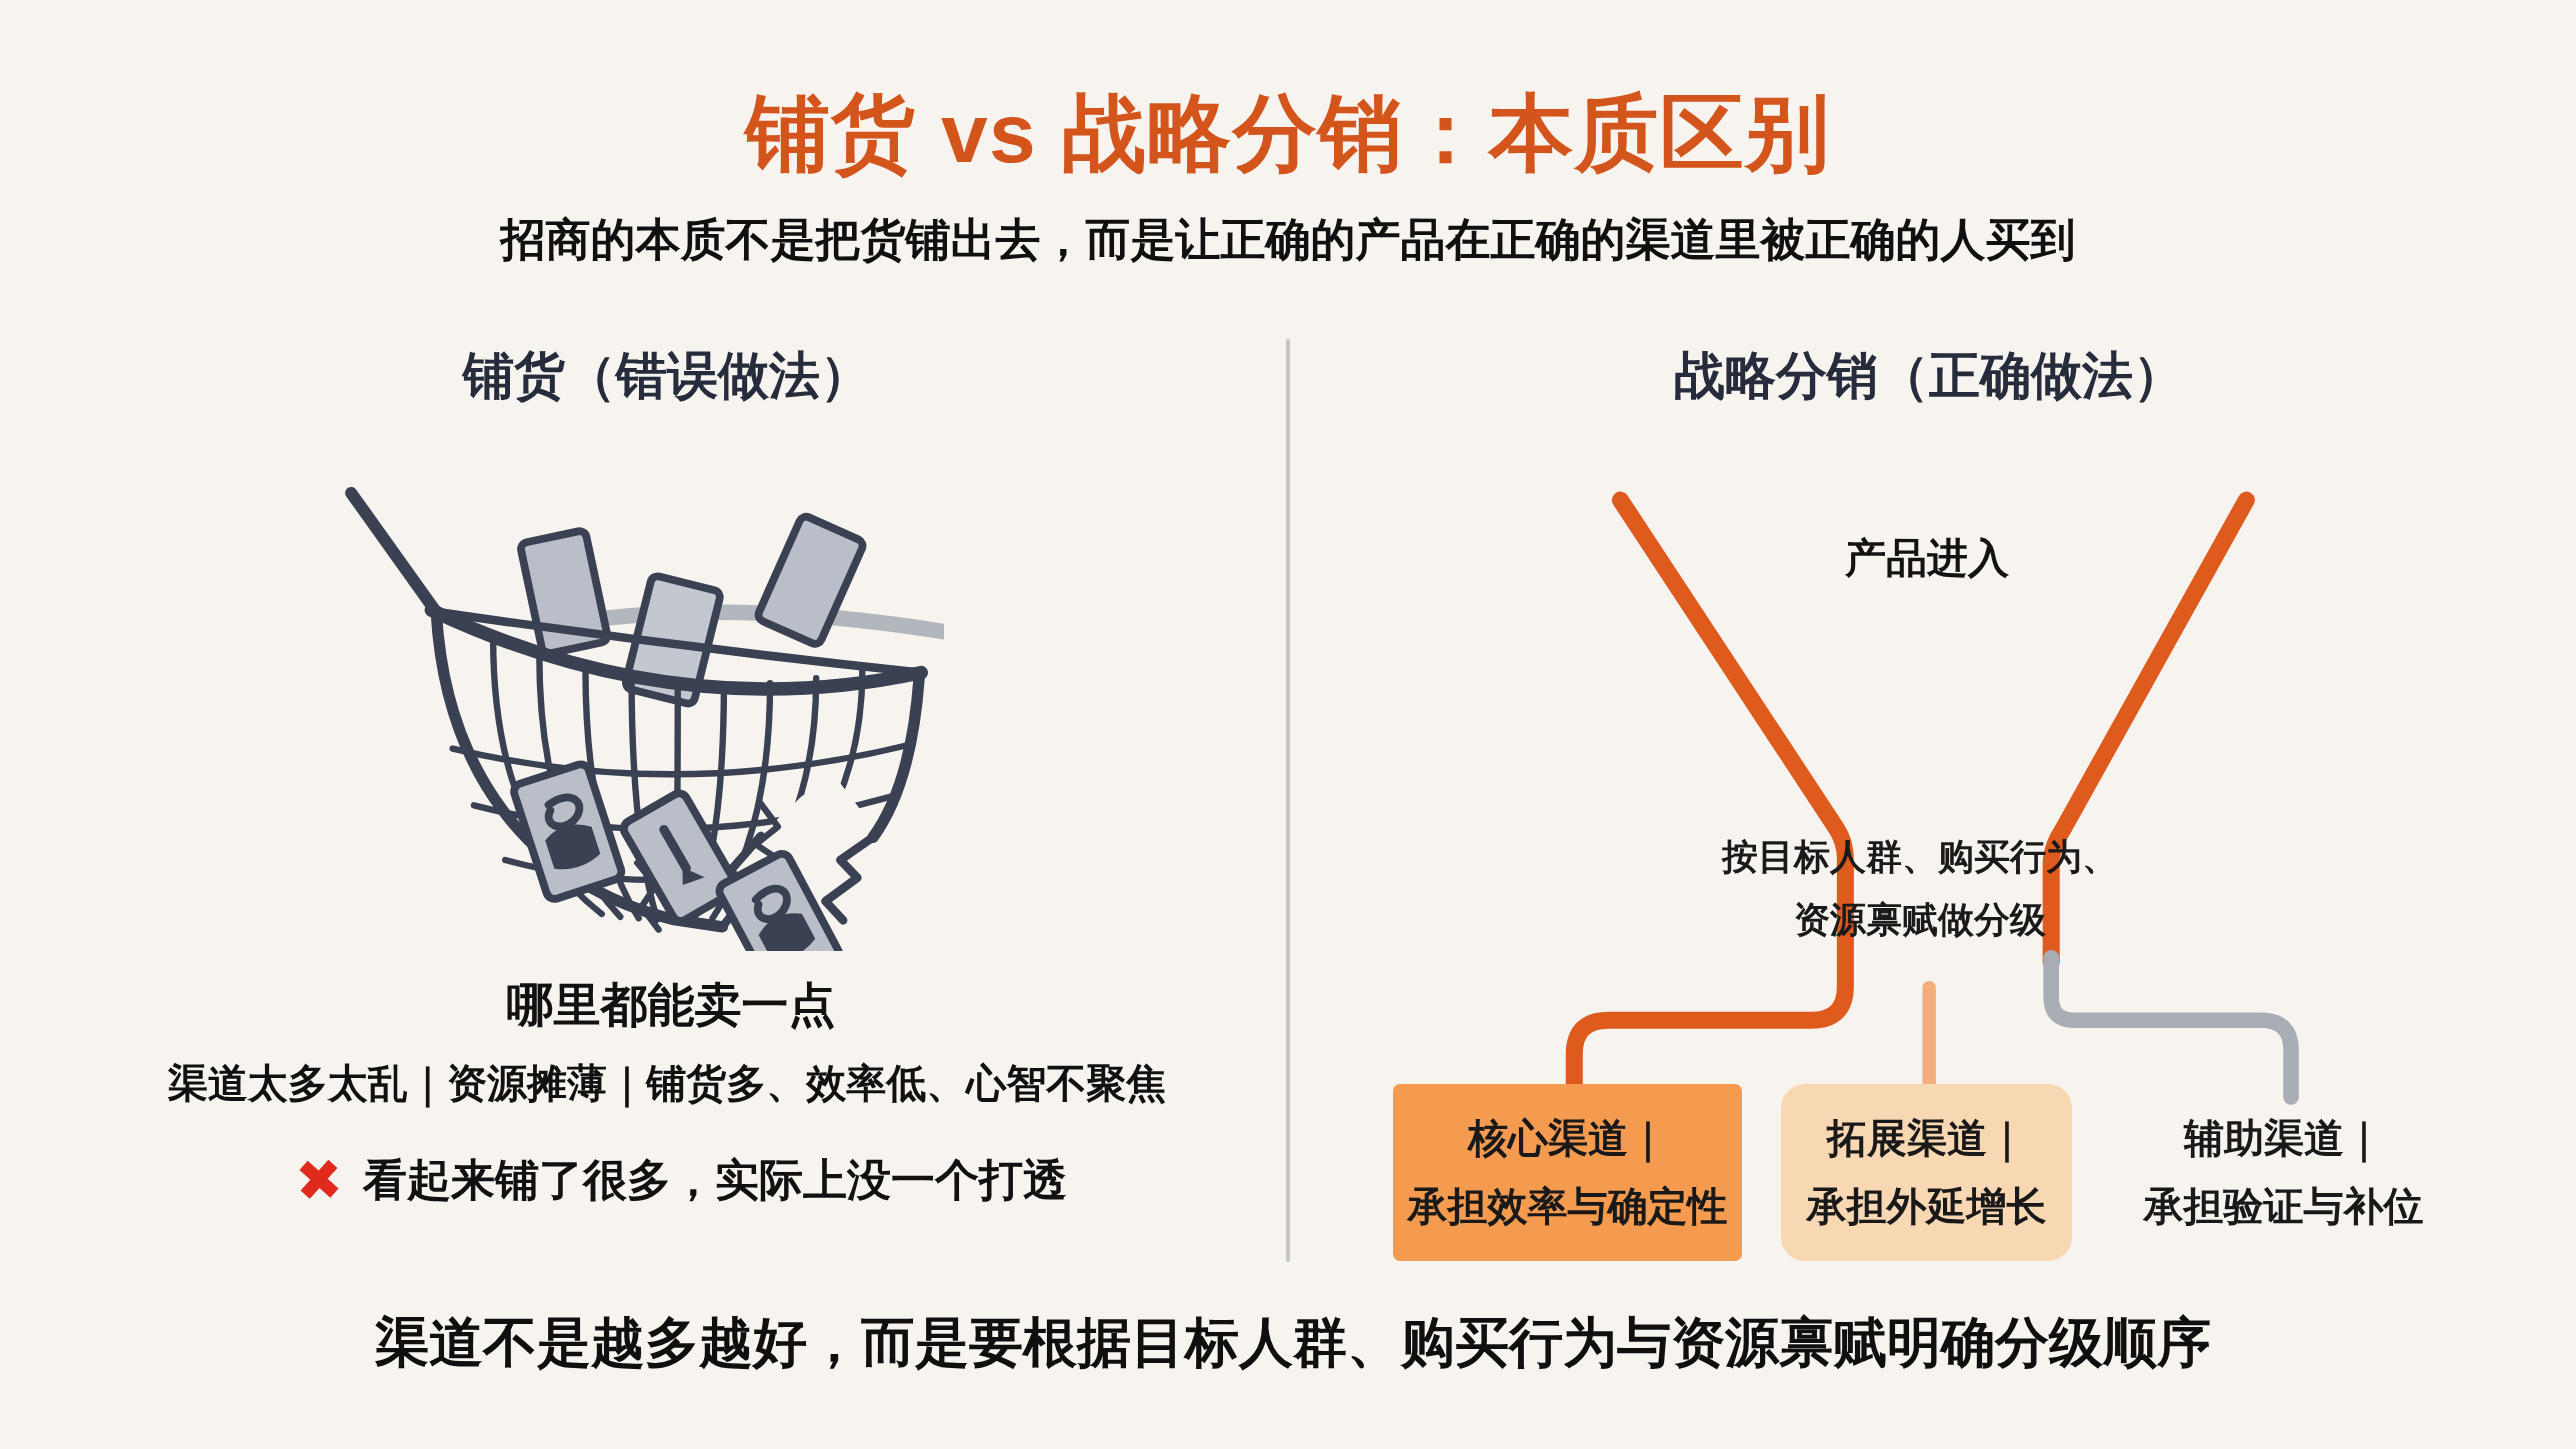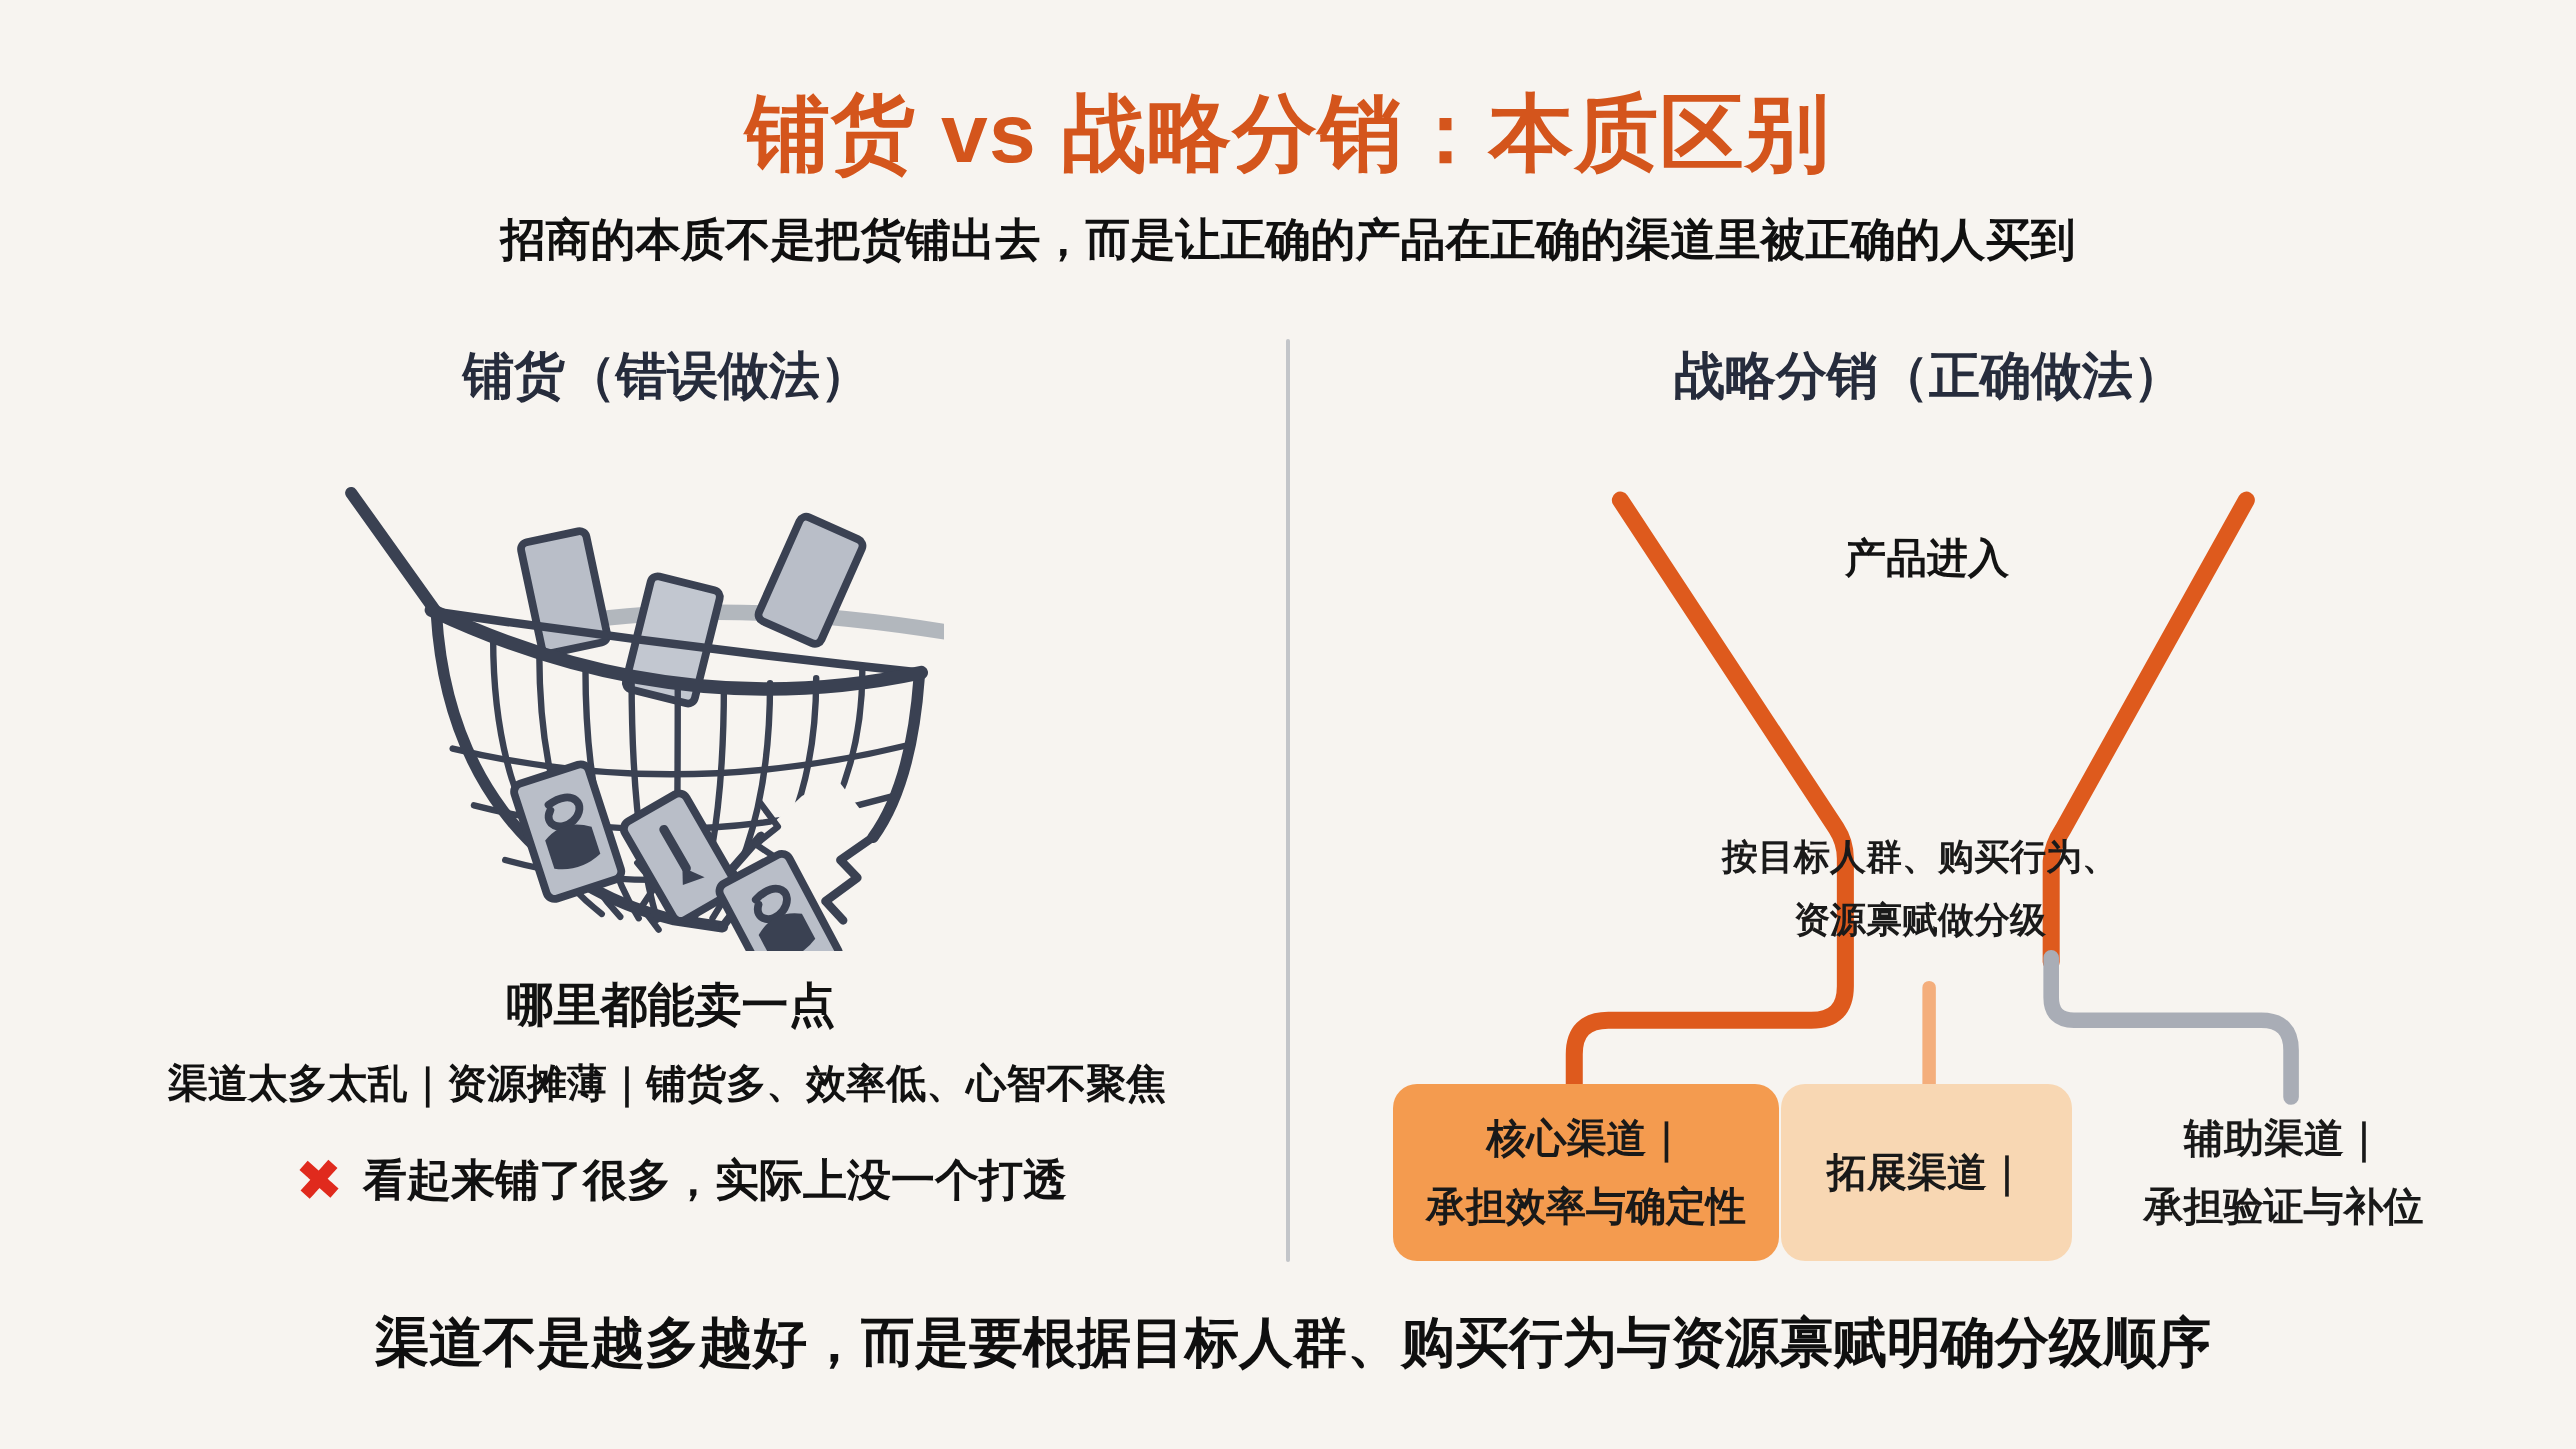--- a/index.html
+++ b/index.html
@@ -69,21 +69,21 @@
   }
 
   .channel-box {
     position: absolute; top: 1084px; height: 177px;
     border-radius: 24px;
     display: flex; flex-direction: column;
     justify-content: center; align-items: center;
     font-size: 40px; font-weight: 700; color: #191919;
     line-height: 1.68; text-align: center;
   }
-  .channel-core      { left: 1393px; width: 386px; background: #f49b4f; }
+  .channel-core      { left: 1393px; width: 349px; background: #f49b4f; border-radius: 7px; }
   .channel-expansion { left: 1781px; width: 291px; background: #f8d7b3; }
   .channel-auxiliary { left: 2092px; width: 383px; background: transparent; }
 
   .footer {
     left: 1293px; top: 1307px;
     font-size: 54px; font-weight: 800; color: #0f0f0f;
   }
 </style>
 </head>
 <body>
@@ -188,20 +188,21 @@
     <div>按目标人群、购买行为、</div>
     <div>资源禀赋做分级</div>
   </div>
 
   <div class="channel-box channel-core">
     <div>核心渠道｜</div>
     <div>承担效率与确定性</div>
   </div>
   <div class="channel-box channel-expansion">
     <div>拓展渠道｜</div>
+    <div>承担外延增长</div>
   </div>
   <div class="channel-box channel-auxiliary">
     <div>辅助渠道｜</div>
     <div>承担验证与补位</div>
   </div>
 
   <div class="abs cx footer">渠道不是越多越好，而是要根据目标人群、购买行为与资源禀赋明确分级顺序</div>
 
 </div>
 

